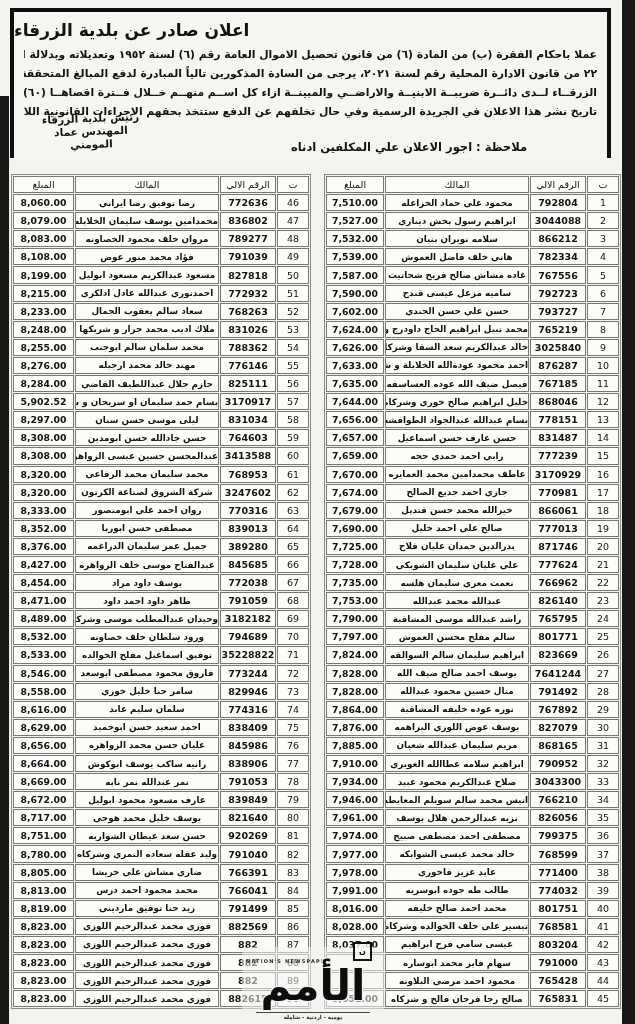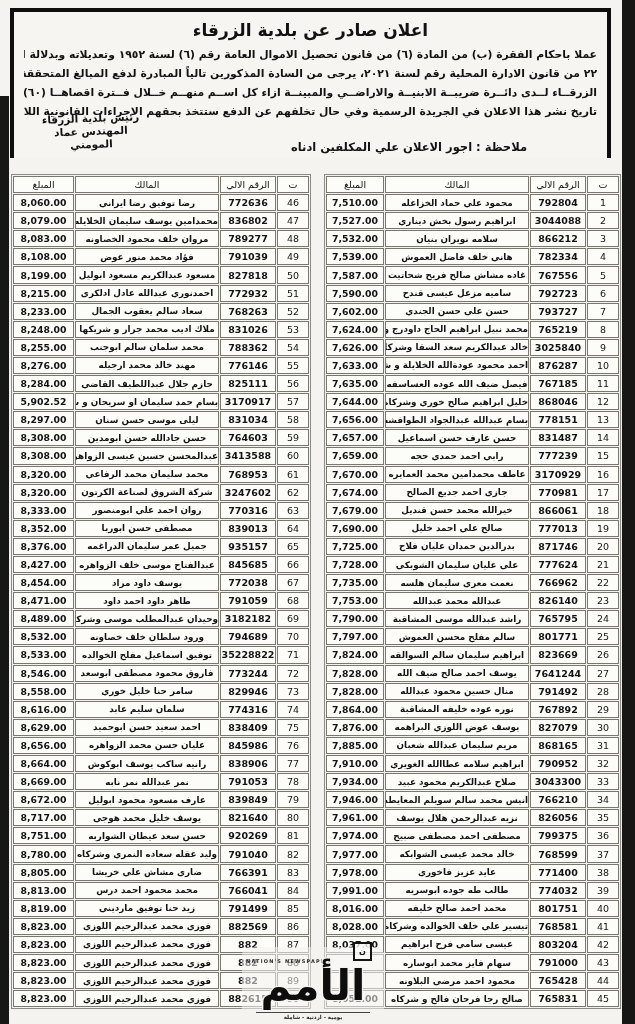--- a/index.html
+++ b/index.html
@@ -13,21 +13,21 @@
   .edge-right{position:absolute; right:0; top:0; width:13px; height:1024px; background:#171716;}
   .edge-left{position:absolute; left:0; top:96px; width:9px; height:928px; background:#171716;}
 
   
   .header-box{
     position:absolute; left:10px; top:8px; width:601px; height:150px;
     border:4px solid #0e0e0e; border-bottom:none; box-sizing:border-box;
     background:#f6f5f1;
   }
   .page-title{
-    text-align:center; font-weight:bold; font-size:17px; margin-top:8px;
+    text-align:left; font-weight:bold; font-size:17px; margin-top:8px;
     letter-spacing:0px;
   }
   .body-text{ margin:5px 10px 0 10px; }
   .body-line{
     font-size:10.8px; font-weight:bold; line-height:19px;
     text-align:justify; text-align-last:justify; white-space:nowrap; overflow:hidden;
   }
   .body-line.last{ text-align:center; text-align-last:center; }
   .signature{
     position:absolute; left:22px; top:100px; width:110px;
@@ -514,21 +514,21 @@
           <td class="c-amount">8,333.00</td>
         </tr>
         <tr>
           <td class="c-serial">64</td>
           <td class="c-id">839013</td>
           <td class="c-owner">مصطفى حسن ابوربا</td>
           <td class="c-amount">8,352.00</td>
         </tr>
         <tr>
           <td class="c-serial">65</td>
-          <td class="c-id">935157</td>
+          <td class="c-id">389280</td>
           <td class="c-owner">جميل عمر سليمان الدراغمه</td>
           <td class="c-amount">8,376.00</td>
         </tr>
         <tr>
           <td class="c-serial">66</td>
           <td class="c-id">845685</td>
           <td class="c-owner">عبدالفتاح موسى خلف الزواهره</td>
           <td class="c-amount">8,427.00</td>
         </tr>
         <tr>

